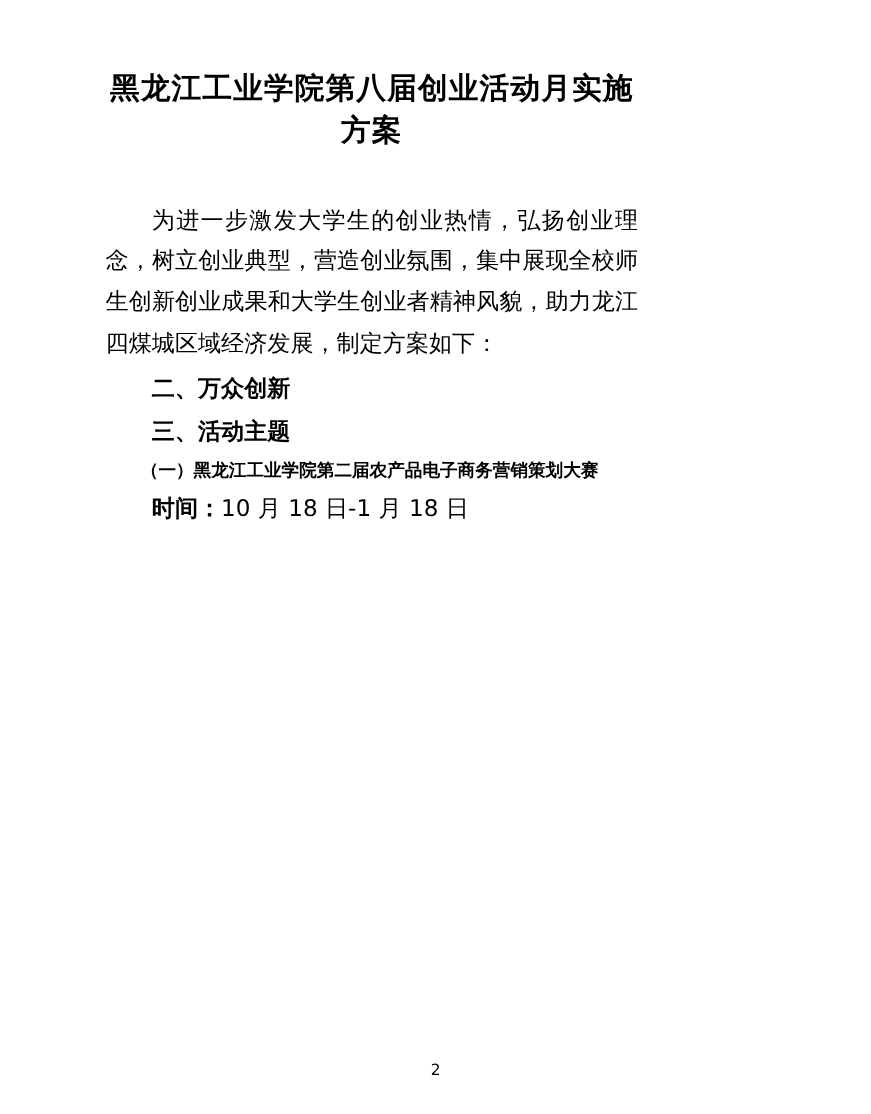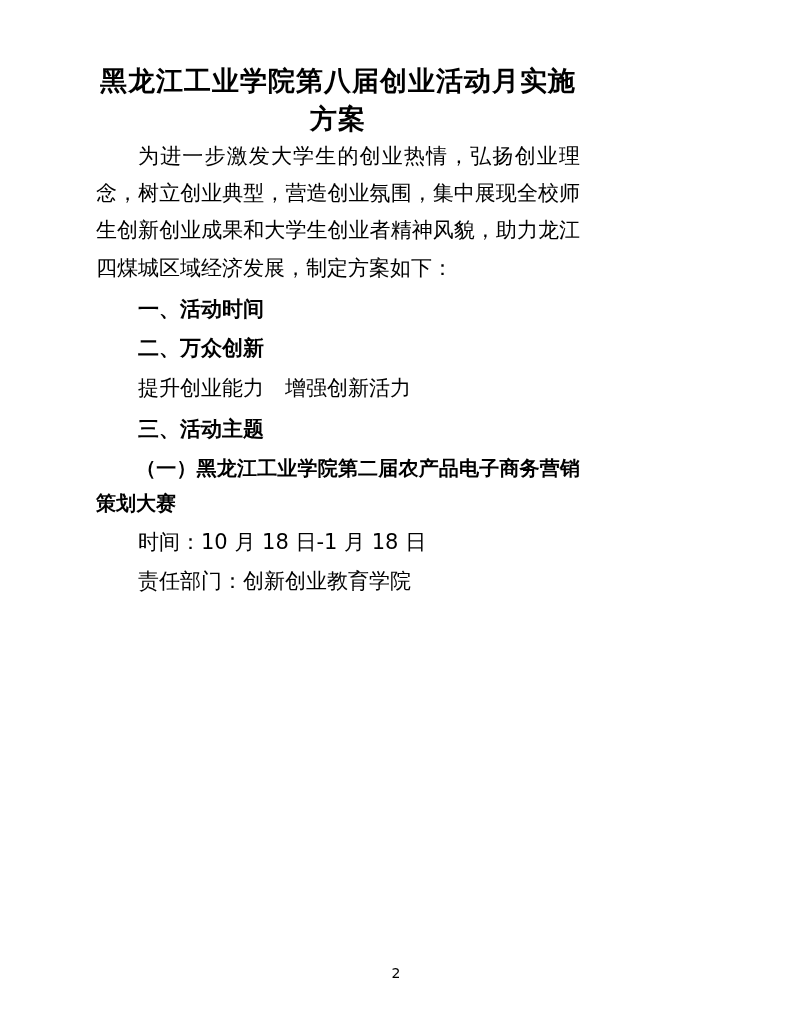--- a/index.html
+++ b/index.html
@@ -25,20 +25,21 @@
   .doc-title {
     text-align: center;
     font-size: 27px;
     font-weight: bold;
     letter-spacing: 1px;
     margin: 18px 0 0 0;
     line-height: 1.4;
     font-family: "DejaVu Sans", "Liberation Sans", sans-serif;
   }
   .body-block {
+    margin-top: 44px;
   }
   p.para {
     font-size: 21px;
     line-height: 1.78;
     margin: 0 0 4px 0;
     text-align: justify;
     text-justify: inter-ideograph;
     font-family: "DejaVu Sans", "Liberation Sans", sans-serif;
   }
   p.indent {
@@ -48,28 +49,28 @@
     font-weight: bold;
     text-indent: 2em;
     font-size: 21px;
     line-height: 1.78;
     margin: 0 0 2px 0;
     font-family: "DejaVu Sans", "Liberation Sans", sans-serif;
   }
   p.sub-heading {
     font-weight: bold;
     text-indent: 2em;
-    font-size: 20px;
+    font-size: 16px;
     line-height: 1.78;
     margin: 0 0 2px 0;
     text-align: justify;
     font-family: "DejaVu Sans", "Liberation Sans", sans-serif;
   }
   .lead-bold {
-    font-weight: normal;
+    font-weight: bold;
   }
   p.labelled {
     text-indent: 2em;
     font-size: 21px;
     line-height: 1.78;
     margin: 0 0 2px 0;
     font-family: "DejaVu Sans", "Liberation Sans", sans-serif;
   }
   .page-number {
     position: absolute;
@@ -86,35 +87,30 @@
 <body>
 
 <div class="page">
 
   <h1 class="doc-title">黑龙江工业学院第八届创业活动月实施方案</h1>
 
   <div class="body-block">
 
     <p class="para indent">为进一步激发大学生的创业热情，弘扬创业理念，树立创业典型，营造创业氛围，集中展现全校师生创新创业成果和大学生创业者精神风貌，助力龙江四煤城区域经济发展，制定方案如下：</p>
 
-    <p class="heading">一、活动时间</p>
 
     <p class="heading">二、万众创新</p>
-    <p class="para indent">提升创业能力　增强创新活力</p>
 
     <p class="heading">三、活动主题</p>
 
     <p class="sub-heading">（一）黑龙江工业学院第二届农产品电子商务营销策划大赛</p>
 
     <p class="labelled">
       <span class="lead-bold">时间：</span><span>10 月 18 日-1 月 18 日</span>
     </p>
 
 
-    <p class="labelled">
-      <span class="lead-bold">责任部门：</span><span>创新创业教育学院</span>
-    </p>
 
   </div>
 
   <div class="page-number">2</div>
 
 </div>
 
 </body></html>

